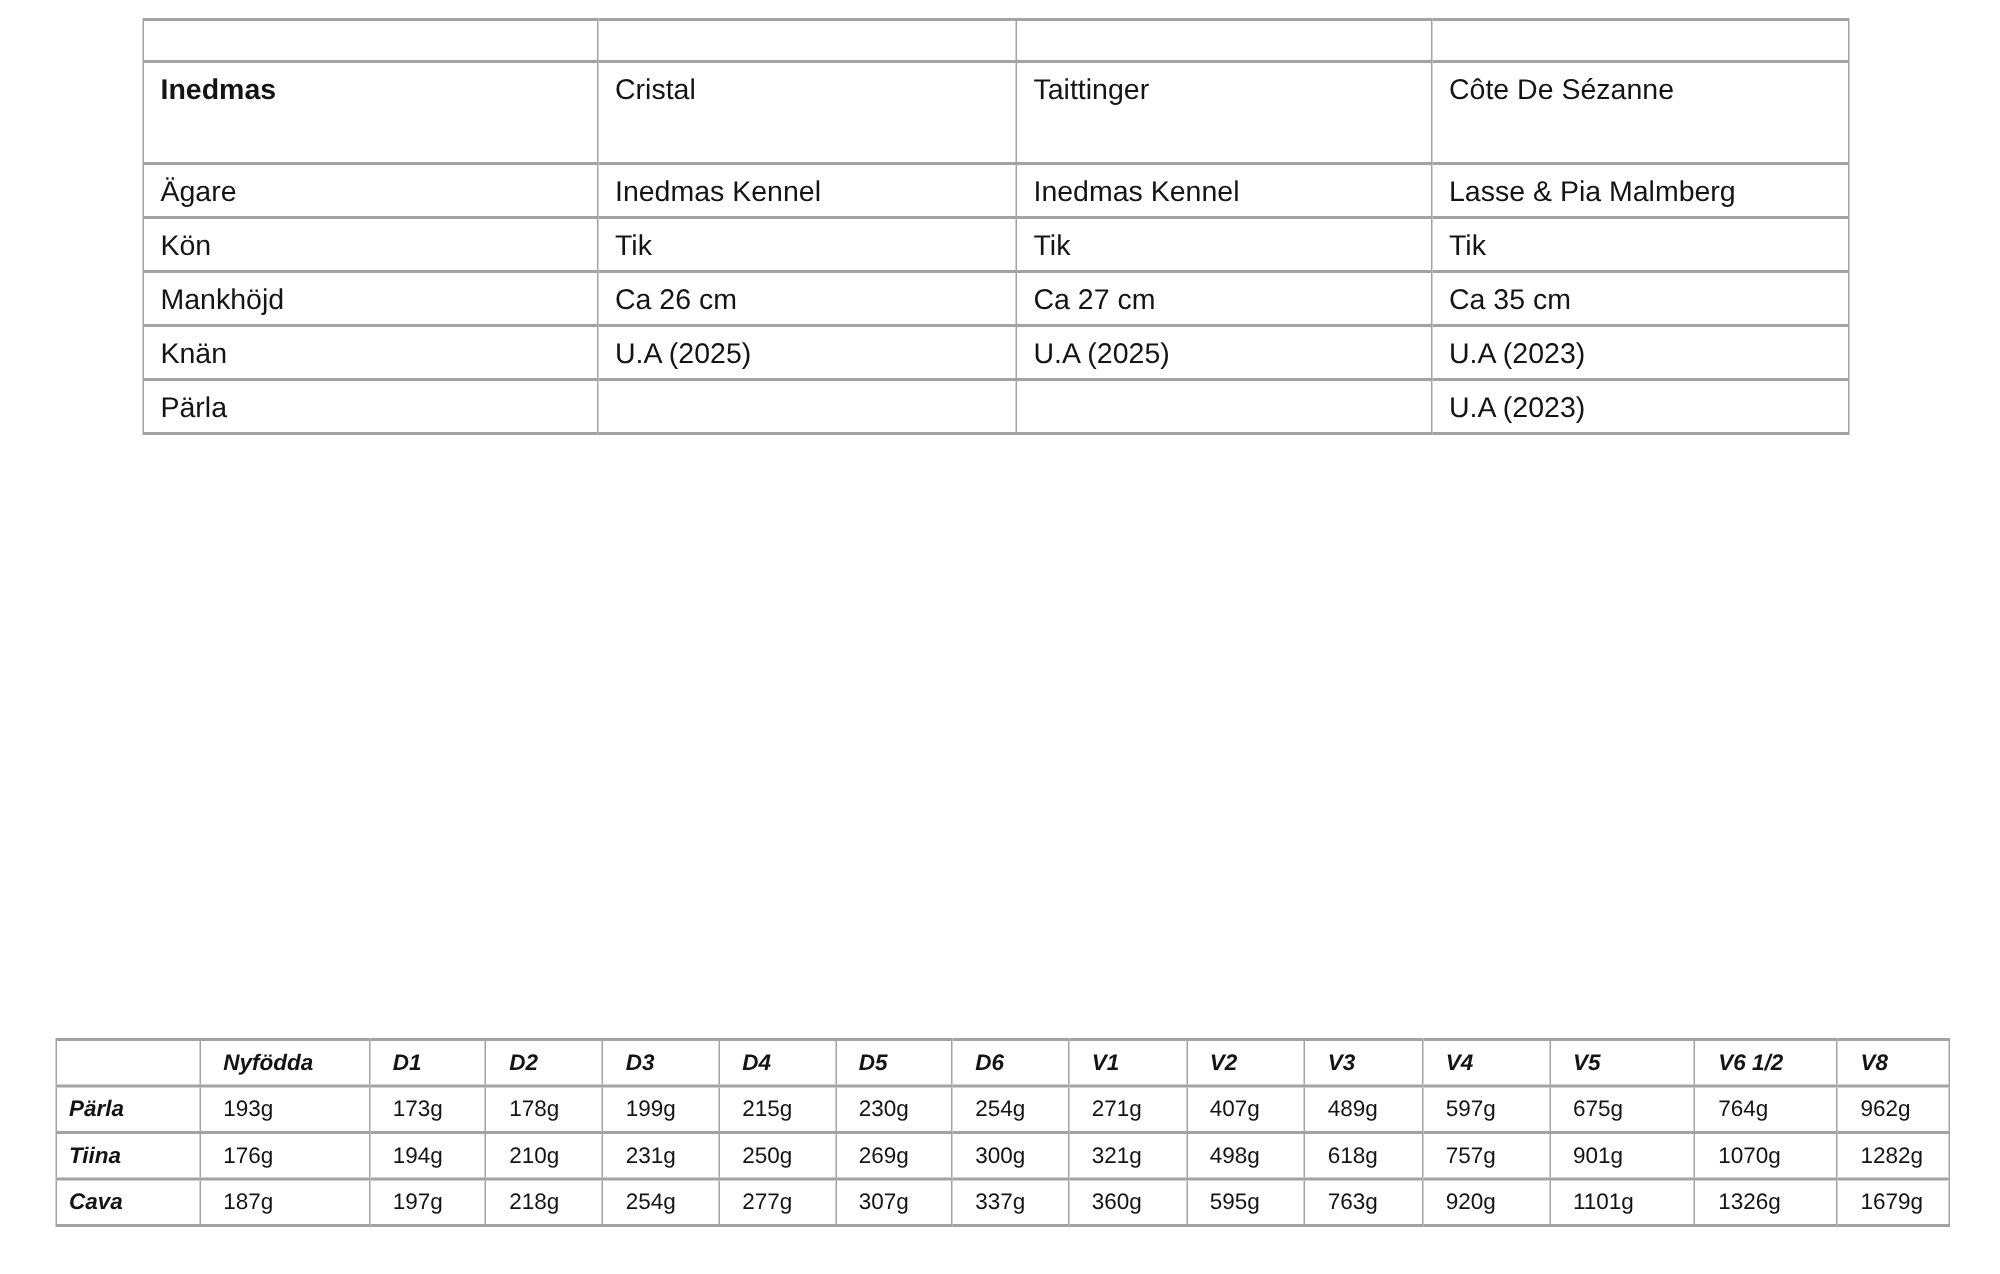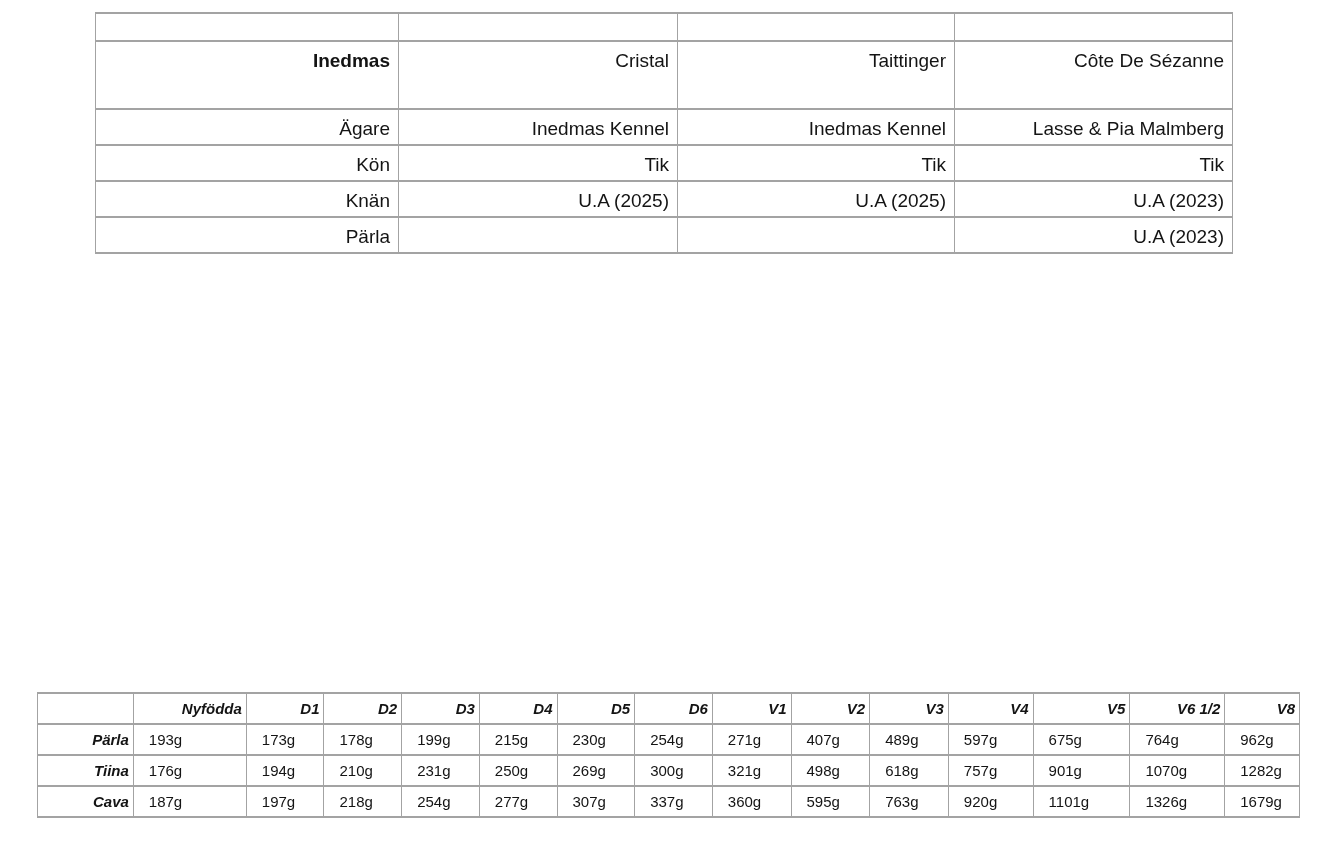--- a/index.html
+++ b/index.html
@@ -22,42 +22,41 @@
   .profile{position:absolute;left:95px;top:12px;width:1137px;}
   .profile td{
     border:1px solid var(--border);
     border-top-width:2px;border-bottom-width:2px;
     vertical-align:top;
     padding:5px 8px 2px 11px;
     font-size:19px;line-height:27px;
     white-space:pre-wrap;
     overflow:hidden;
     word-wrap:break-word;
-    text-align:right;
   }
   .profile .r-empty{height:28px;}
   .profile .r-title{height:68px;}
   .profile .r-data{height:35px;}
   .profile .tall{height:241px;}
   .b{font-weight:bold;}
   .it{font-style:italic;}
 
   
   .weights{position:absolute;left:37px;top:692px;width:1263px;}
   .weights tr{height:31px;}
   .weights td{
     border:1px solid var(--border);
     border-top-width:2px;border-bottom-width:2px;
     vertical-align:middle;
     padding:2px 4px 2px 15px;
     font-size:15px;line-height:19px;
     overflow:hidden;
     white-space:nowrap;
   }
-  .weights td.hd{font-weight:bold;font-style:italic;text-align:right;}
+  .weights td.hd{font-weight:bold;font-style:italic;}
   .weights td.lbl{padding-left:8px;}
 </style>
 </head>
 <body>
 
 <div class="page">
 
   <table class="profile">
     <colgroup>
       <col style="width:303px">
@@ -82,20 +81,26 @@
           <td>Ägare</td>
           <td>Inedmas Kennel</td>
           <td>Inedmas Kennel</td>
           <td>Lasse &amp; Pia Malmberg</td>
         </tr>
         <tr class="r-data">
           <td>Kön</td>
           <td>Tik</td>
           <td>Tik</td>
           <td>Tik</td>
+        </tr>
+        <tr class="r-data">
+          <td>Mankhöjd</td>
+          <td>Ca 26 cm</td>
+          <td>Ca 27 cm</td>
+          <td>Ca 35 cm</td>
         </tr>
         <tr class="r-data">
           <td>Knän</td>
           <td>U.A (2025)</td>
           <td>U.A (2025)</td>
           <td>U.A (2023)</td>
         </tr>
         <tr class="r-data">
           <td>Pärla</td>
           <td></td>

